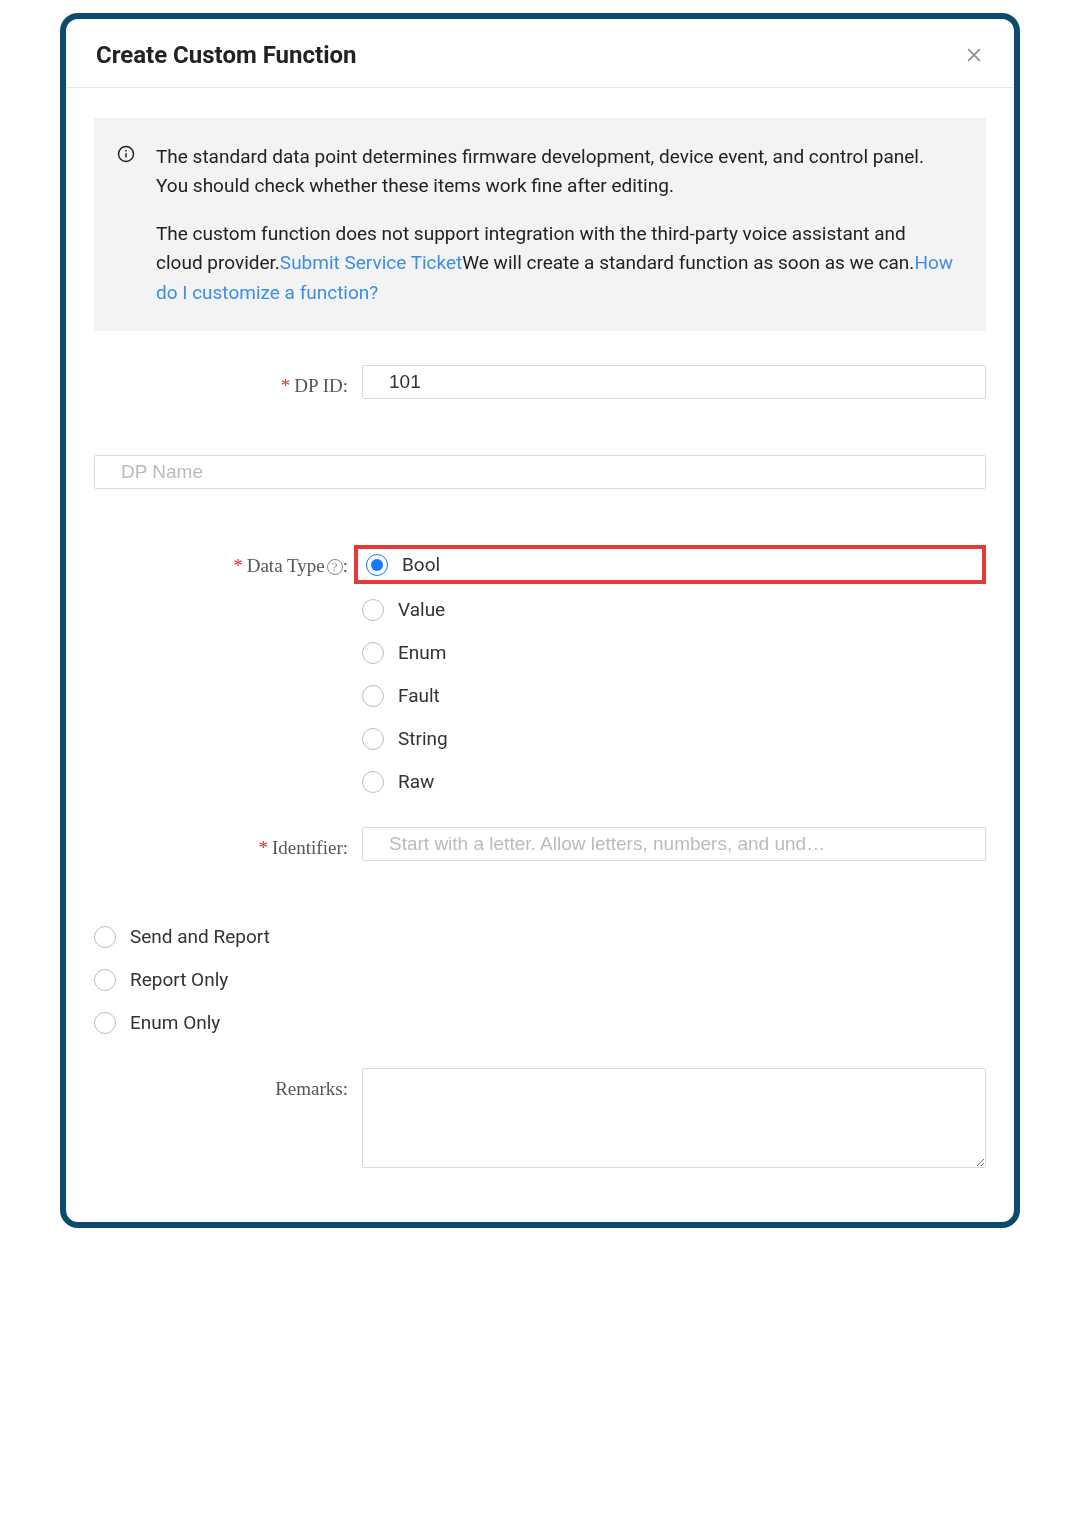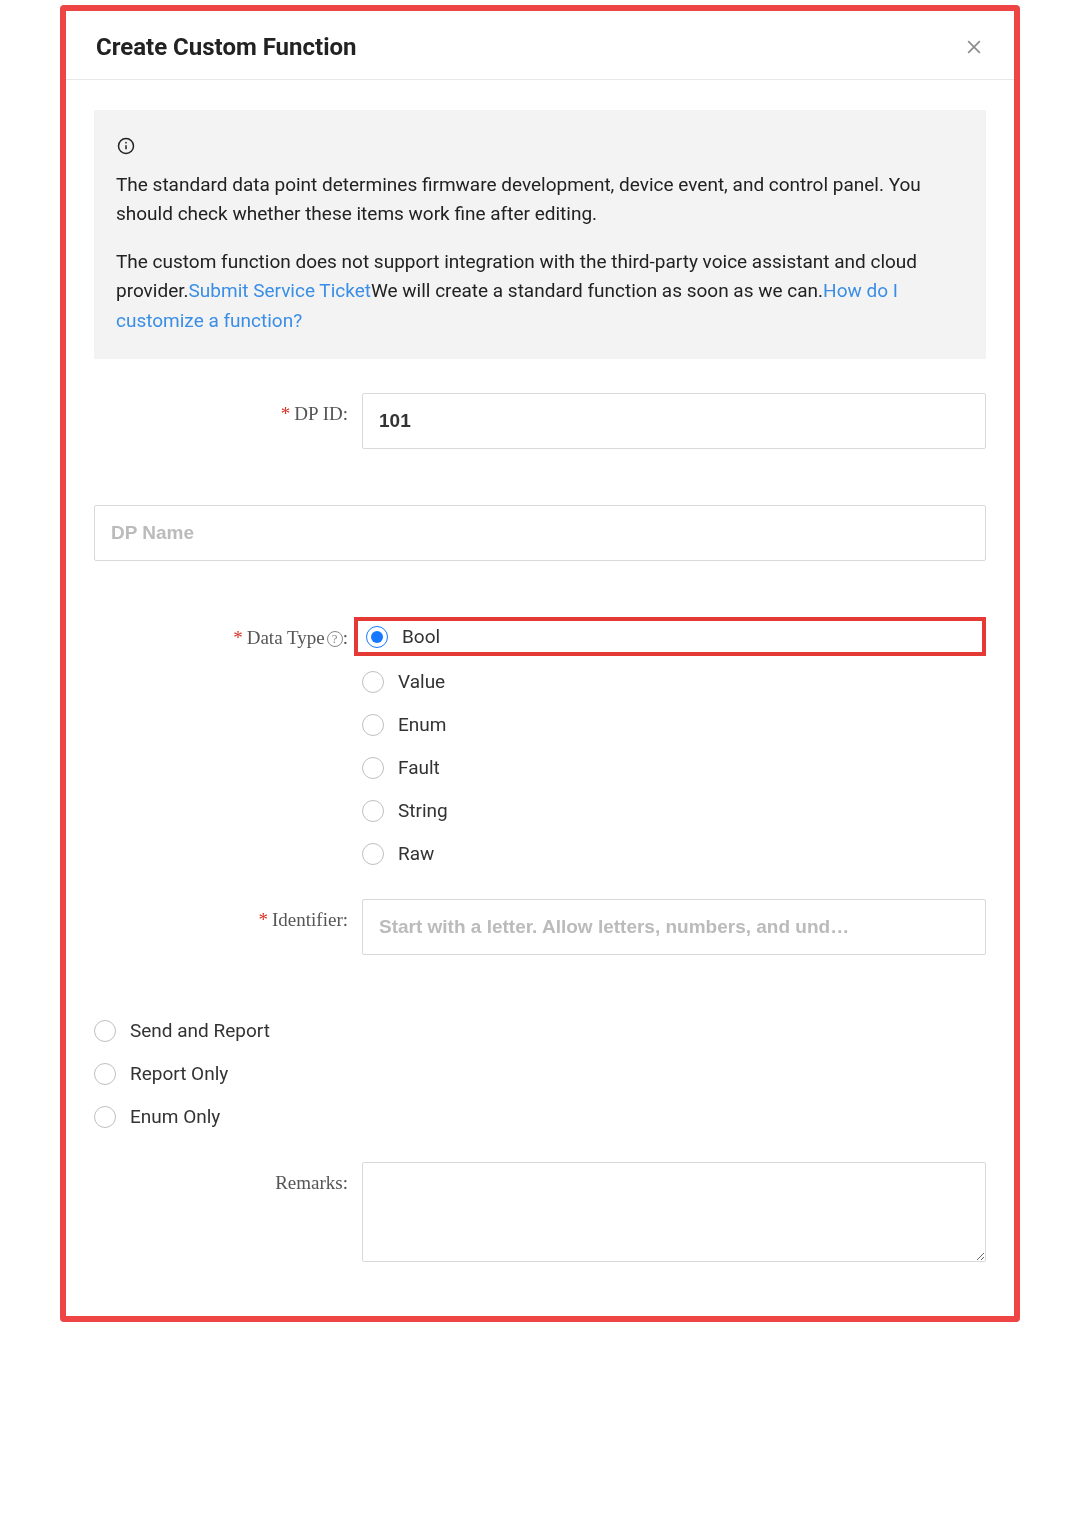--- a/index.html
+++ b/index.html
@@ -3,23 +3,23 @@
   <meta charset="utf-8">
   <style>
     * { box-sizing: border-box; margin: 0; padding: 0; }
     body {
       font-family: -apple-system, BlinkMacSystemFont, "Segoe UI", Roboto, "Helvetica Neue", Arial, sans-serif;
       background: #fff;
       color: #222;
     }
     .modal {
       width: 960px;
-      margin: 5px auto;
-      border: 6px solid #ef4444;
-      border-radius: 4px;
+      margin: 13px auto;
+      border: 6px solid #0c4a6e;
+      border-radius: 18px;
       overflow: hidden;
       background: #fff;
     }
     .modal-header {
       display: flex;
       justify-content: space-between;
       align-items: center;
       padding: 22px 30px 18px;
       border-bottom: 1px solid #e8e8e8;
     }
@@ -35,23 +35,22 @@
       color: #8c8c8c;
     }
     .close-icon svg { width: 100%; height: 100%; }
     .modal-body {
       padding: 30px 28px 30px 28px;
     }
     .info-box {
       background: #f3f3f3;
       padding: 24px 30px 24px 22px;
       display: flex;
-      gap: 14px;
+      gap: 20px;
       margin-bottom: 34px;
-      flex-direction: column;
     }
     .info-icon {
       flex-shrink: 0;
       width: 20px;
       height: 20px;
       color: #222;
       margin-top: 2px;
     }
     .info-icon svg { width: 100%; height: 100%; }
     .info-text {
@@ -98,28 +97,27 @@
       border-radius: 50%;
       color: #888;
       vertical-align: 1px;
       margin-left: 2px;
     }
     .form-control {
       flex: 1;
     }
     .text-input {
       width: 100%;
-      height: 56px;
-      padding: 0 16px;
+      height: 34px;
+      padding: 0 26px;
       font-size: 19px;
       border: 1px solid #d9d9d9;
       border-radius: 2px;
       color: #333;
       background: #fff;
-      font-weight: bold;
     }
     .text-input::placeholder { color: #bbb; }
     .textarea-input {
       width: 100%;
       min-height: 100px;
       padding: 10px 14px;
       font-size: 19px;
       border: 1px solid #d9d9d9;
       border-radius: 2px;
       resize: both;

